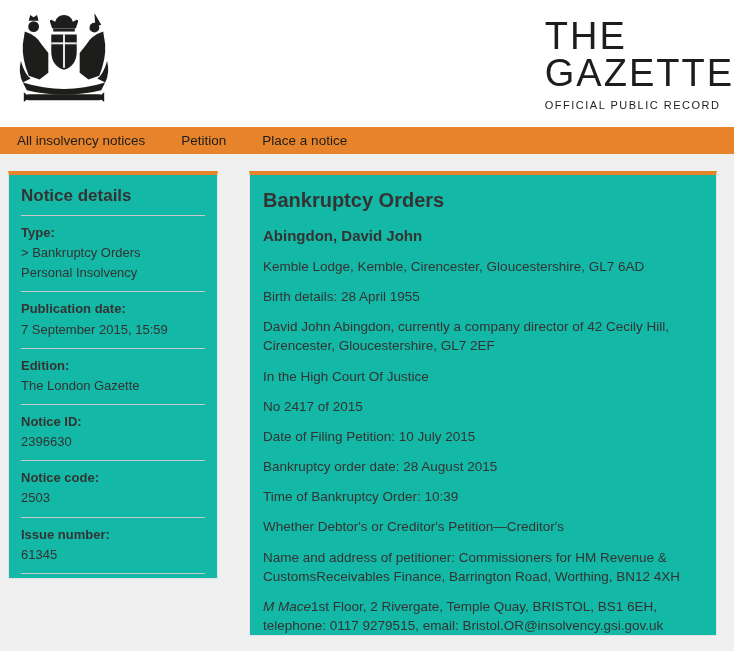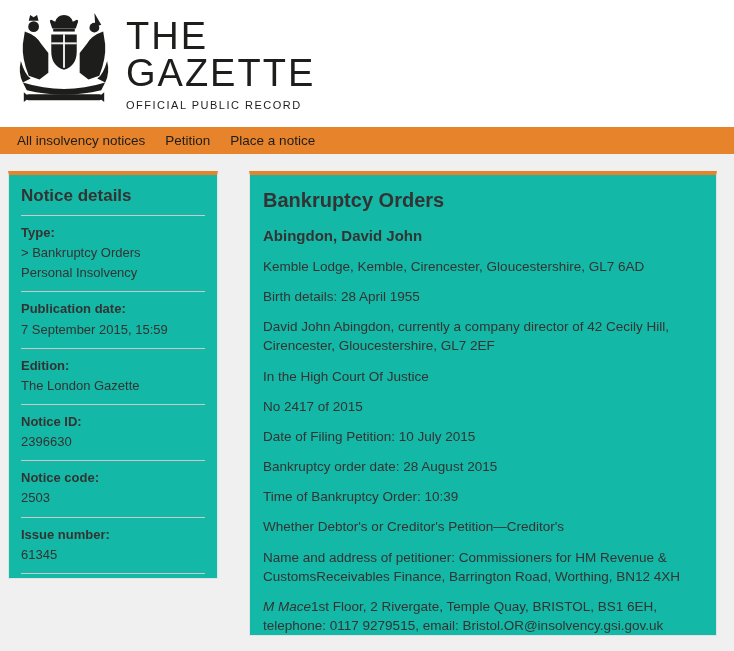--- a/index.html
+++ b/index.html
@@ -11,20 +11,21 @@
     overflow:hidden;
   }
 
   
   .site-header {
     height:127px;
     background:#ffffff;
     display:flex;
     align-items:flex-start;
     padding:10px 0 0 12px;
+    justify-content:space-between;
   }
   .logo-wrap { width:104px; height:100px; flex:0 0 auto; cursor:pointer; }
   .brand { margin-left:10px; padding-top:8px; }
   .brand-title {
     font-size:38px;
     line-height:37px;
     font-weight:400;
     letter-spacing:2px;
     color:#1d1d1b;
   }
@@ -36,21 +37,21 @@
     color:#1d1d1b;
   }
 
   
   .navbar {
     height:27px;
     background:#e7832b;
     display:flex;
     align-items:center;
     padding-left:17px;
-    gap:20px;
+    gap:36px;
   }
   .nav-link {
     font-size:13.5px;
     color:#1d1d1b;
     text-decoration:none;
     cursor:pointer;
     white-space:nowrap;
   }
 
   

